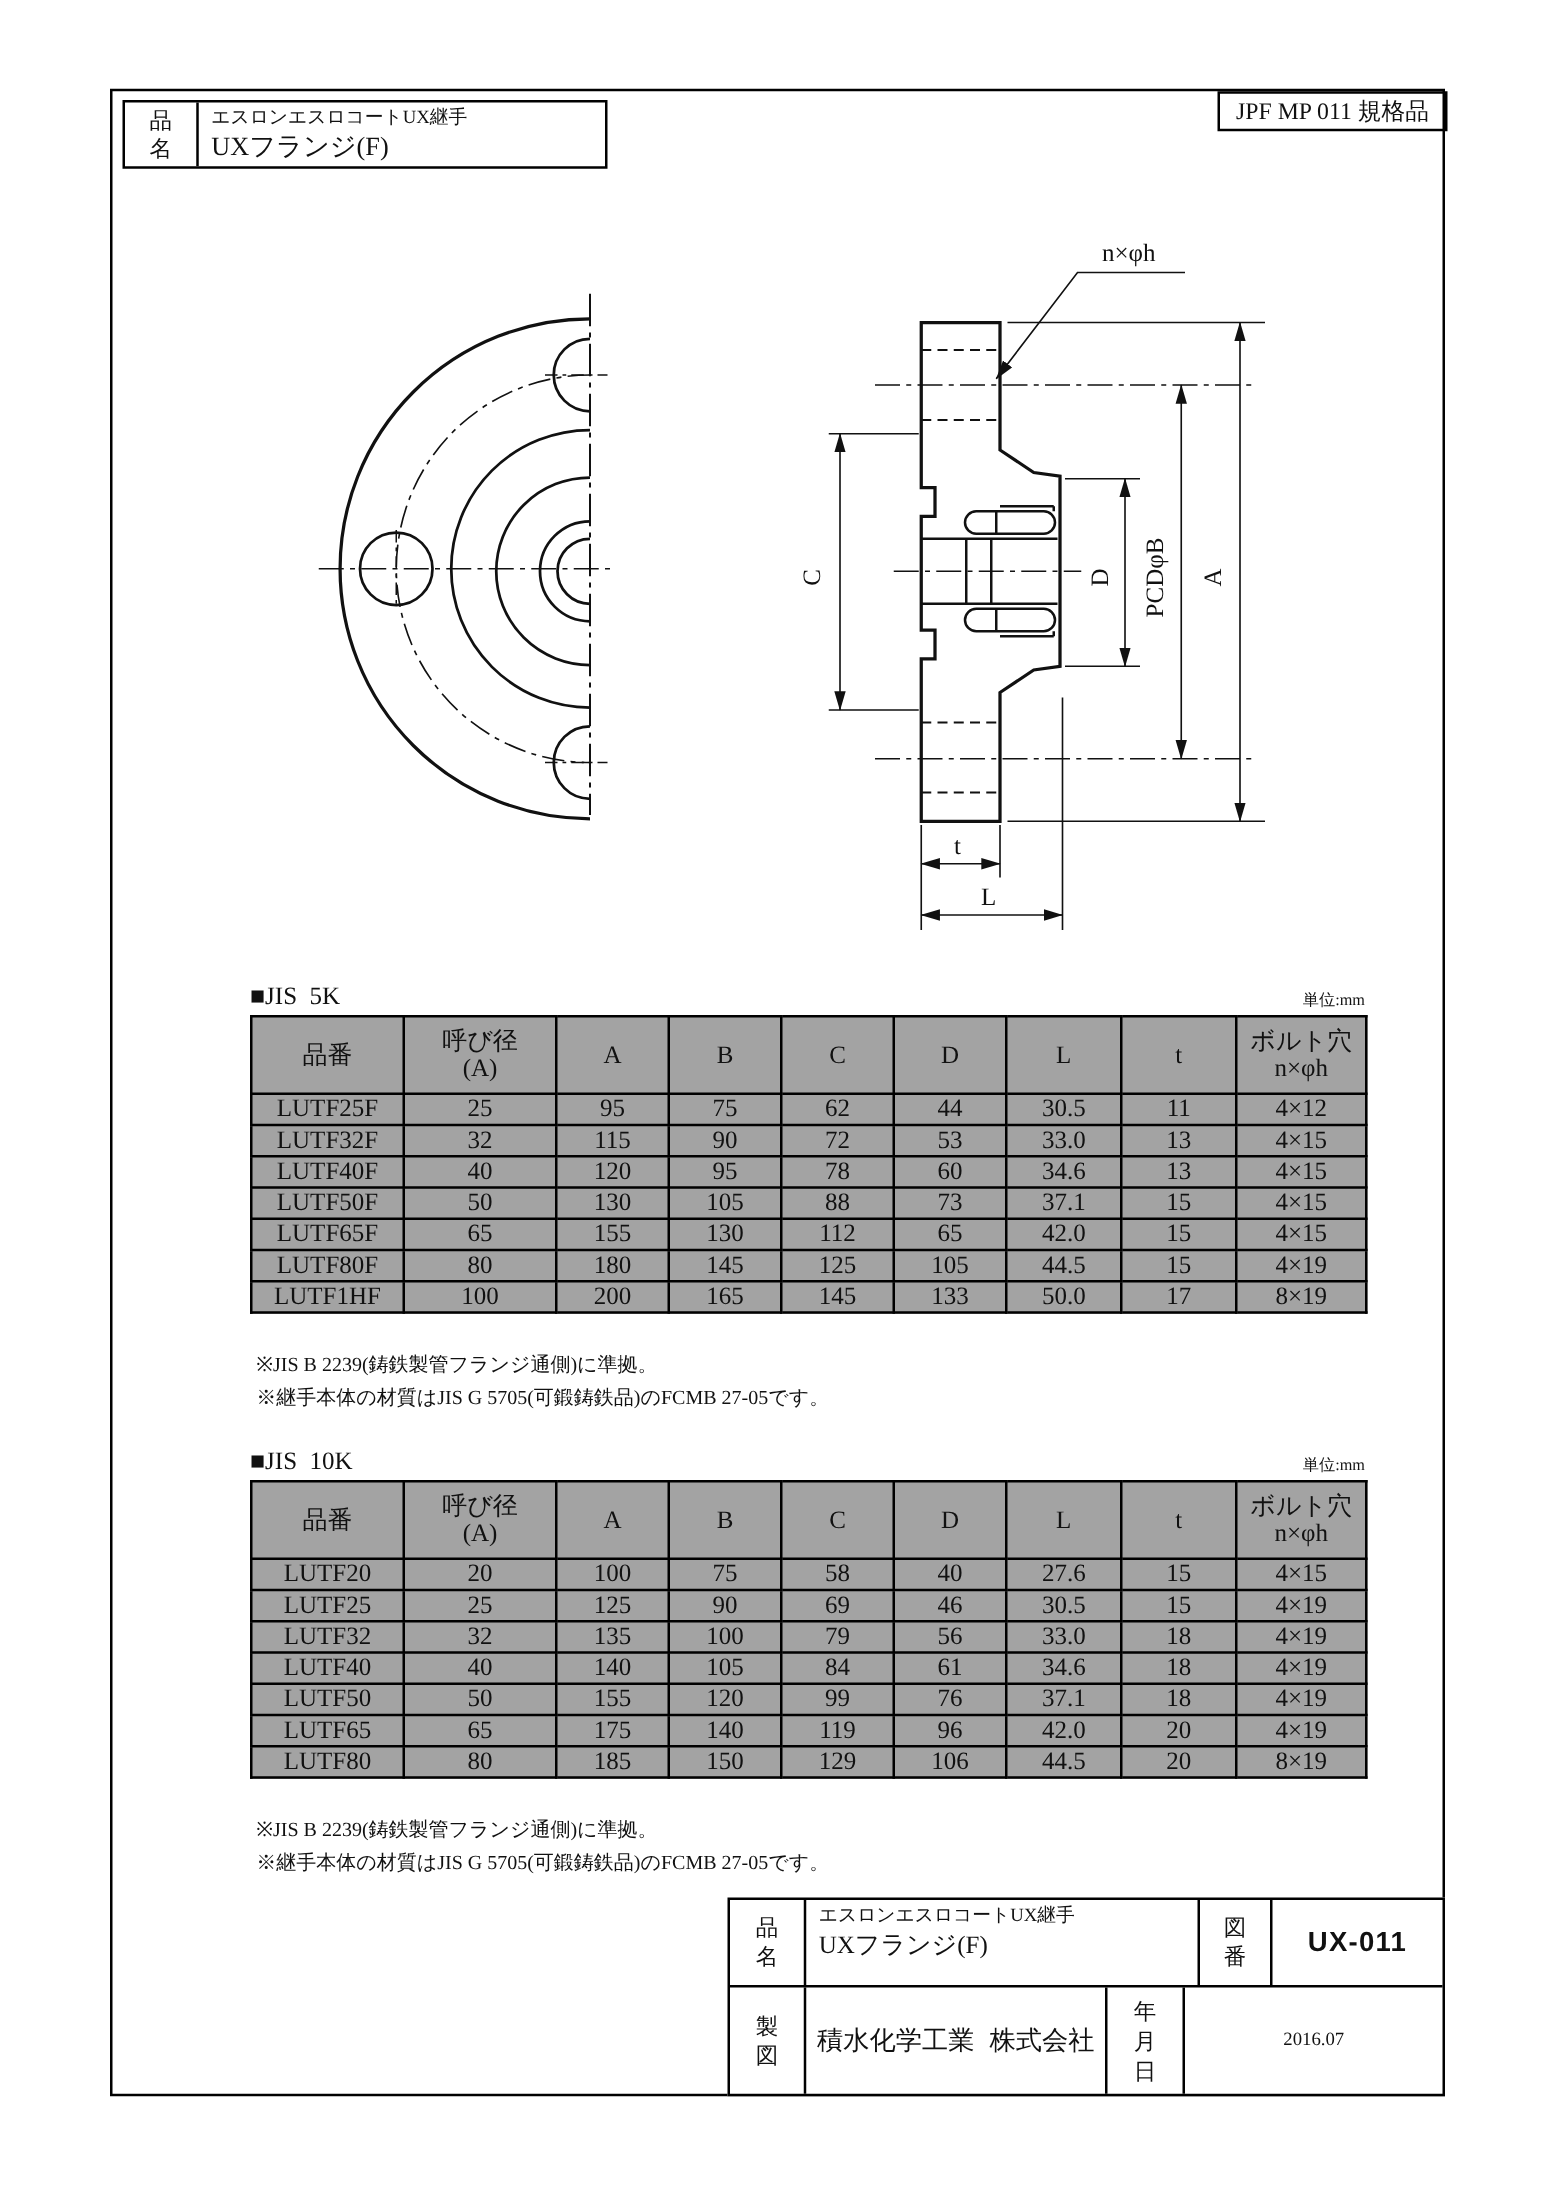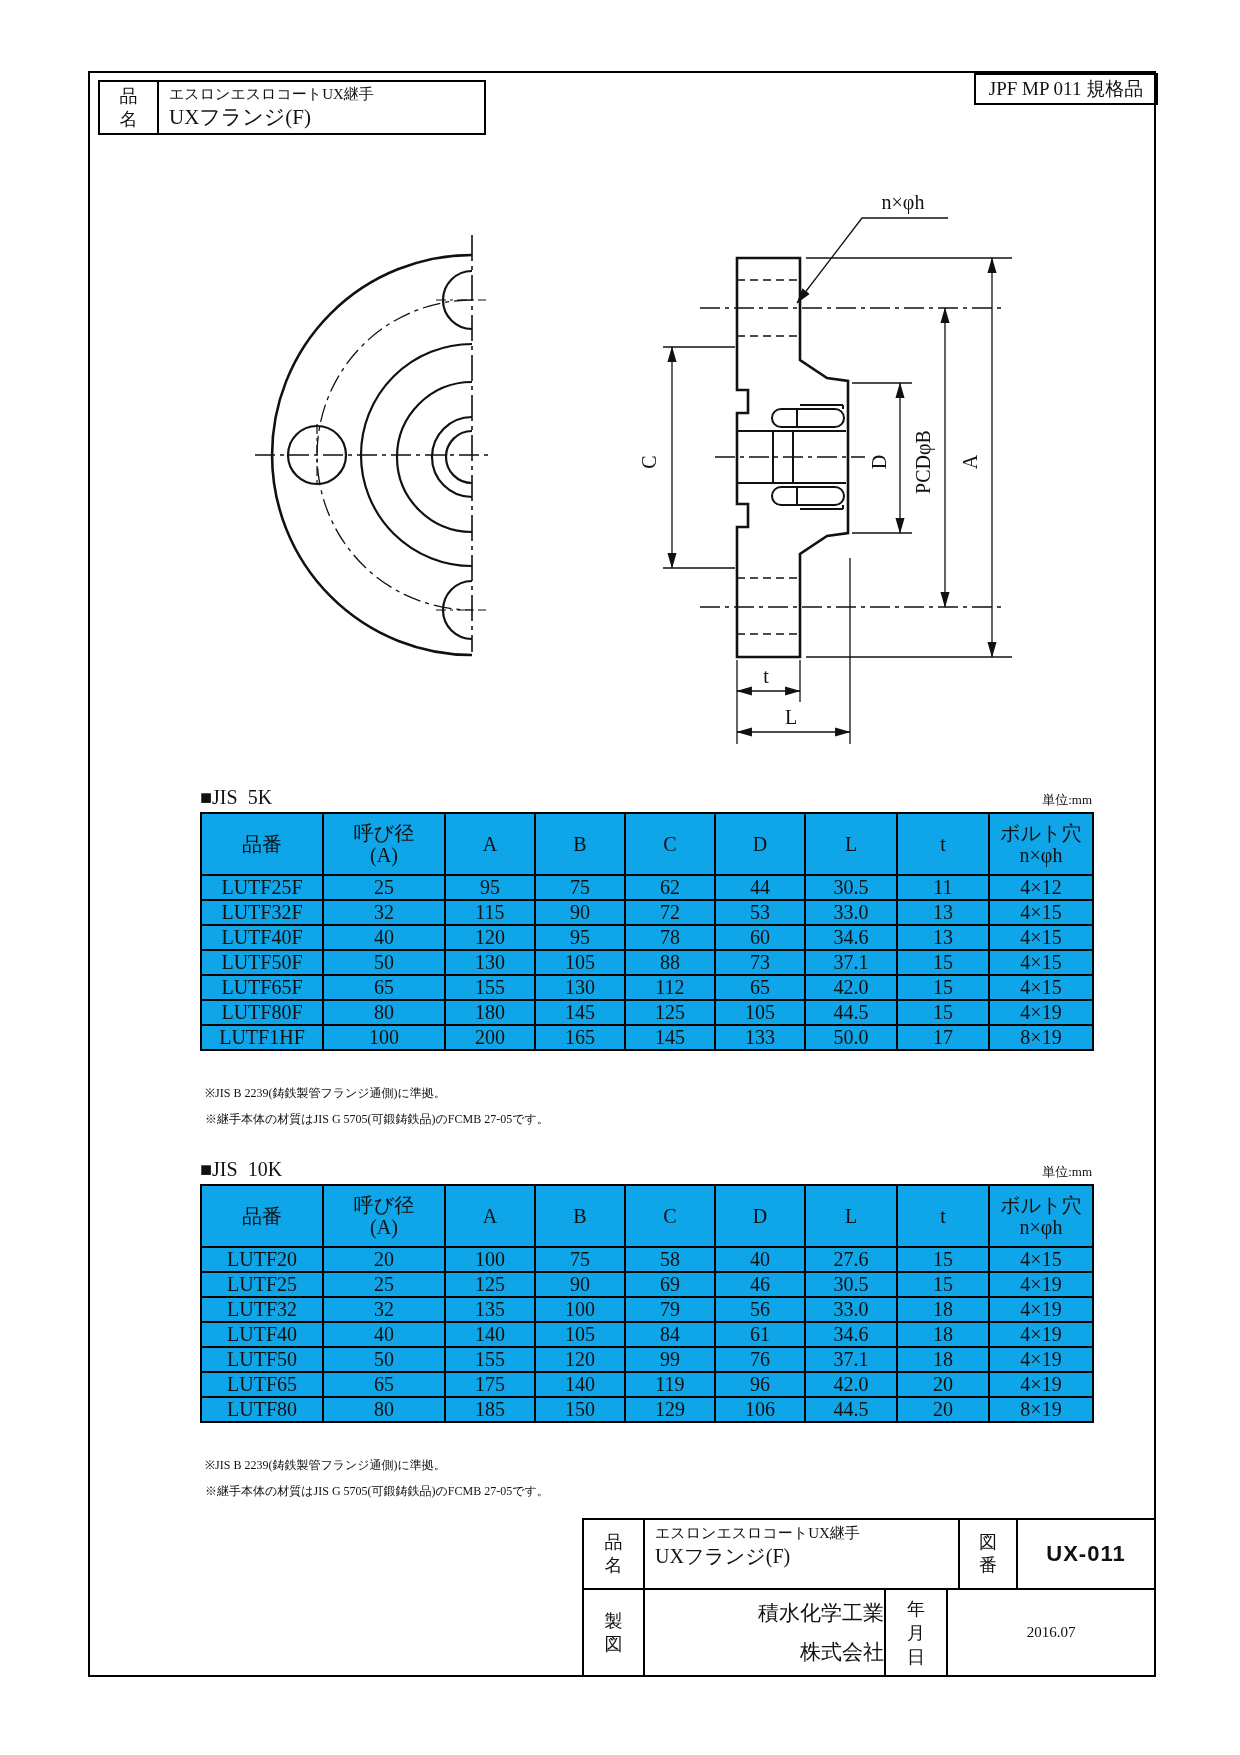--- a/index.html
+++ b/index.html
@@ -13,39 +13,39 @@
   #topbox .labelcol{width:57px;border-right:2px solid #000;display:flex;flex-direction:column;justify-content:center;align-items:center;font-size:18px;line-height:23px;}
   #topbox .content{flex:1;padding:3px 0 0 10px;}
   #topbox .content .l1{font-size:15px;line-height:19px;letter-spacing:0px;}
   #topbox .content .l2{font-size:21px;line-height:26px;}
   
   #jpfbox{left:974px;top:73px;width:180px;height:28px;border:2px solid #000;display:flex;align-items:center;justify-content:center;font-size:19px;}
   
   .tbl-caption{display:flex;justify-content:space-between;align-items:flex-end;width:892px;font-size:20px;}
   .tbl-caption .seclabel{white-space:pre;}
   .tbl-caption .unitlabel{font-size:13px;}
-  table.spec{border-collapse:collapse;table-layout:fixed;width:892px;background:#0ea5e9;}
+  table.spec{border-collapse:collapse;table-layout:fixed;width:892px;background:#a3a3a3;}
   table.spec th,table.spec td{border:2px solid #000;text-align:center;font-weight:normal;font-size:20px;padding:0;line-height:1.05;}
   table.spec thead th{height:60px;}
   table.spec tbody td{height:23px;}
   table.spec .two-line span{display:block;line-height:1.1;}
-  .notes{font-size:12px;line-height:26px;}
+  .notes{font-size:16px;line-height:26px;}
   
   #botblock{left:582px;top:1518px;width:570px;height:155px;border:2px solid #000;display:flex;flex-direction:column;background:#fff;}
   #botblock .row1{height:68px;border-bottom:2px solid #000;display:flex;}
   #botblock .row2{flex:1;display:flex;}
   .vlabel{display:flex;flex-direction:column;justify-content:center;align-items:center;font-size:18px;line-height:23px;}
   #botblock .c-name{width:59px;border-right:2px solid #000;}
   #botblock .c-prod{width:303px;border-right:2px solid #000;padding:4px 0 0 10px;}
   #botblock .c-prod .l1{font-size:15px;line-height:19px;}
   #botblock .c-prod .l2{font-size:20px;line-height:26px;}
   #botblock .c-zuban{width:56px;border-right:2px solid #000;}
   #botblock .c-dwgno{flex:1;display:flex;align-items:center;justify-content:center;font-family:Liberation Sans, sans-serif;font-weight:bold;font-size:22px;letter-spacing:1px;}
   #botblock .c-seizu{width:59px;border-right:2px solid #000;}
-  #botblock .c-company{width:239px;border-right:2px solid #000;display:flex;flex-direction:column;justify-content:center;align-items:flex-end;font-size:21px;line-height:27px;gap:12px;}
+  #botblock .c-company{width:239px;border-right:2px solid #000;display:flex;flex-direction:row;justify-content:center;align-items:center;font-size:21px;line-height:27px;gap:12px;}
   #botblock .c-ymd{width:60px;border-right:2px solid #000;font-size:18px;line-height:24px;}
   #botblock .c-date{flex:1;display:flex;align-items:center;justify-content:center;font-size:15px;}
   
   #dwg{left:140px;top:166px;}
   #dwg text{font-family:"Liberation Serif","DejaVu Serif",serif;font-size:20px;fill:#111;}
 </style>
 </head>
 <body>
 
 <div id="page">

